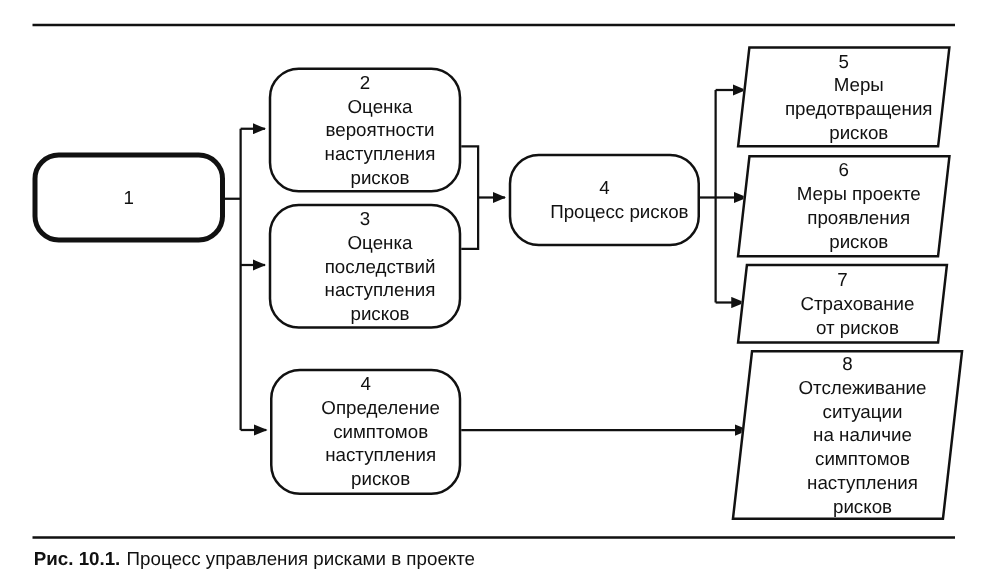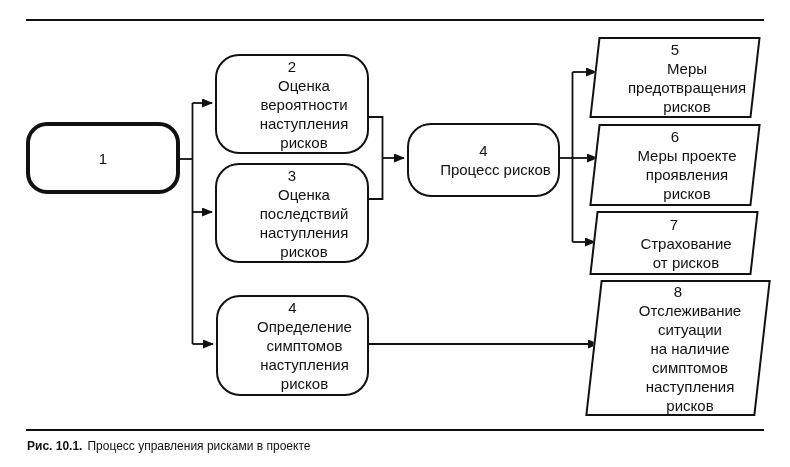--- a/index.html
+++ b/index.html
@@ -74,21 +74,21 @@
   #n4b { left: 216px; top: 295px; width: 153px; height: 101px; }
   #p5  { left: 594px; top: 37px;  width: 162px; height: 81px; }
   #p6  { left: 594px; top: 124px; width: 162px; height: 82px; }
   #p7  { left: 593px; top: 211px; width: 162px; height: 64px; }
   #p8  { left: 593px; top: 280px; width: 170px; height: 136px; }
 
   .caption {
     position: absolute;
     left: 27px;
     top: 439px;
-    font-size: 12px;
+    font-size: 15px;
     color: var(--line);
   }
   .caption .cap-label { font-weight: bold; margin-right: 5px; }
 </style>
 </head>
 <body>
 
 <div class="figure">
 
   <div class="rule top"></div>

